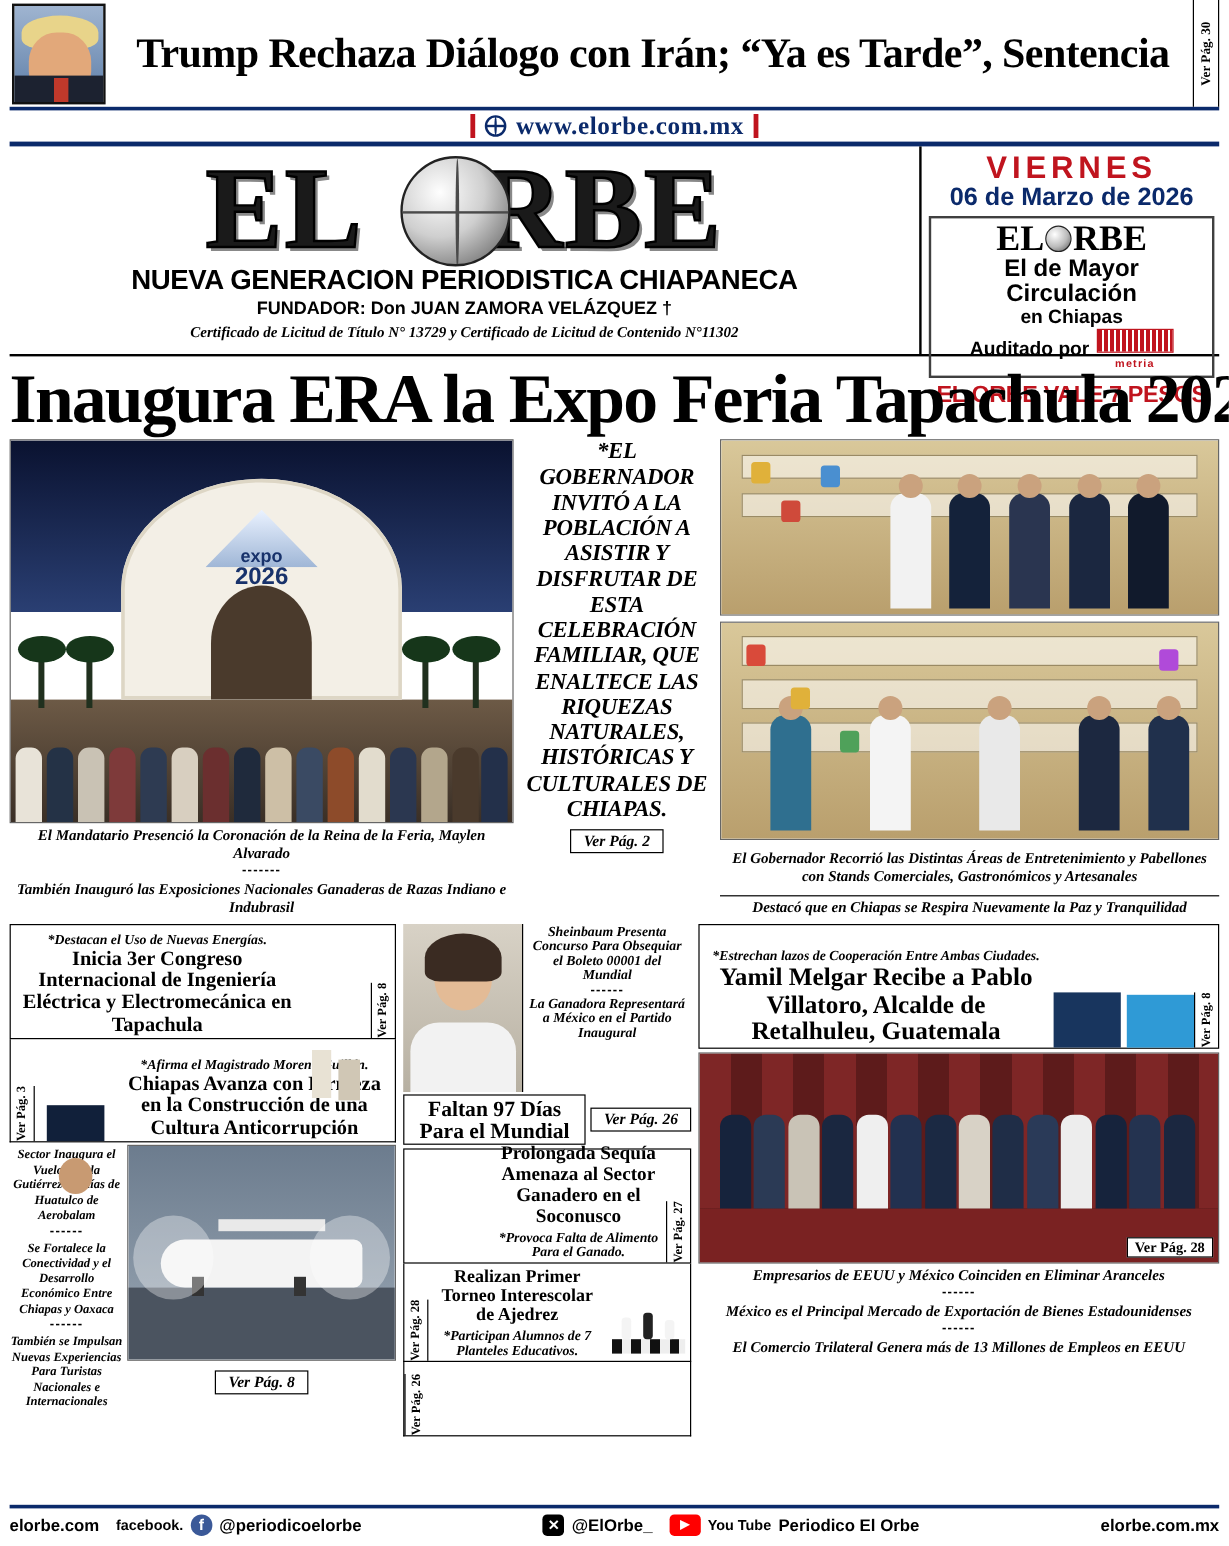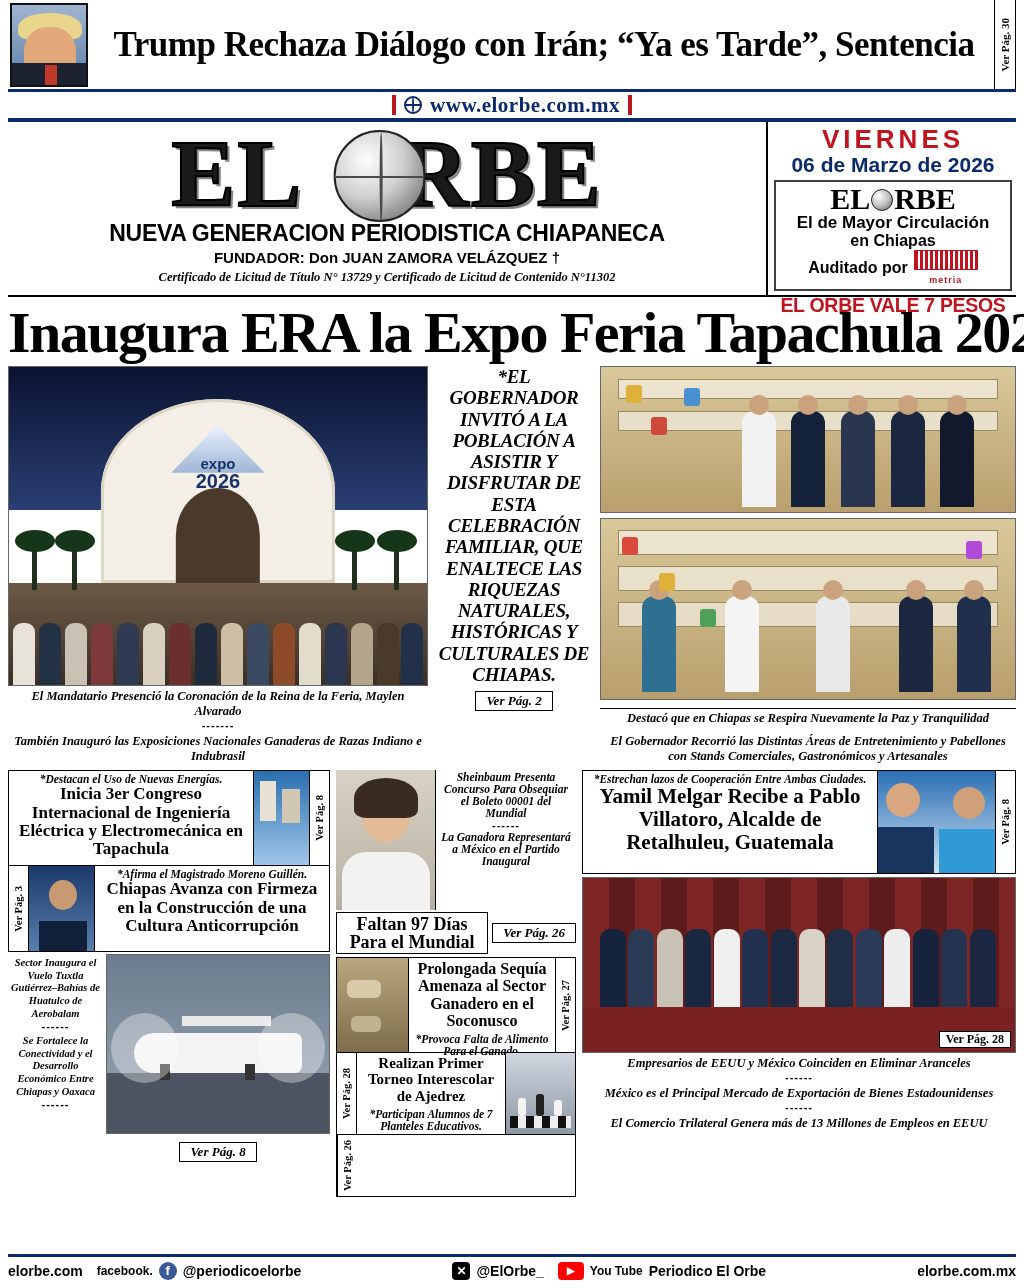--- a/index.html
+++ b/index.html
@@ -75,21 +75,21 @@
   .mh-right { width:250px; border-left:2px solid #000; padding:2px 4px 0 6px; }
   .mh-day { text-align:center; font-family:"Liberation Sans", sans-serif; font-weight:bold; color:#c0141e; font-size:26px; letter-spacing:4px; }
   .mh-date { text-align:center; font-weight:bold; color:#0b2a6b; font-size:21px; margin-top:-2px; }
   .mh-box { border:2px solid #404040; margin-top:3px; padding:2px 4px 3px; text-align:center; }
   .mh-box-logo { font-family:"Liberation Serif", serif; font-weight:bold; font-size:30px; line-height:1; }
   .mh-box-logo .g {
     display:inline-block; width:22px; height:22px; border-radius:50%;
     background:radial-gradient(circle at 35% 32%, #fff 0%, #bbb 55%, #555 100%);
     border:1px solid #222; vertical-align:-2px; margin:0 1px;
   }
-  .mh-box-l1 { font-weight:bold; font-size:17px; line-height:1.05; }
+  .mh-box-l1 { font-weight:bold; font-size:20px; line-height:1.05; }
   .mh-box-l2 { display:flex; align-items:center; justify-content:center; gap:6px; font-weight:bold; font-size:16px; }
   .metria {
     display:inline-block; text-align:center; line-height:1;
   }
   .metria .bars {
     display:block; width:64px; height:20px;
     background:repeating-linear-gradient(90deg,#c0141e 0 3px,#fff 3px 5px);
     border:1px solid #c0141e;
   }
   .metria .mname { font-size:9px; letter-spacing:1px; color:#c0141e; font-weight:bold; }
@@ -151,21 +151,21 @@
   .hall .curtain { position:absolute; left:0; top:0; bottom:26%; right:0; background:repeating-linear-gradient(90deg,#7e2626 0 26px,#5d1b1b 26px 52px); }
   .hall .row { position:absolute; left:3%; right:3%; bottom:26%; height:40%; }
   .hall .row i { position:absolute; bottom:0; width:26px; height:78px; border-radius:10px 10px 0 0; }
 
   
   .lower { display:flex; gap:6px; margin-top:6px; }
   .col-a { width:322px; }
   .col-b { width:240px; }
   .col-c { flex:1; }
 
-  .box { border:1px solid #000; }
+  .box { border:1px solid #000;align-items:flex-end; }
   .kicker { font-family:"Liberation Serif", serif; font-style:italic; font-weight:bold; font-size:11.5px; text-align:center; }
   .subhead { font-family:"Liberation Serif", serif; font-weight:bold; text-align:center; line-height:1.08; }
 
   .sidebar-pg {
     width:20px; border-left:1px solid #000; display:flex; align-items:center; justify-content:center;
     font-size:10.5px; font-weight:bold; font-family:"Liberation Serif", serif;
   }
   .sidebar-pg span { writing-mode:vertical-rl; transform:rotate(180deg); white-space:nowrap; }
   .sidebar-pg.left { border-left:none; border-right:1px solid #000; }
 
@@ -318,22 +318,22 @@
           <div class="walk head" style="left:30%;background:#f4f4f4"></div>
           <div class="walk head" style="left:52%;background:#e9e9e9"></div>
           <div class="walk head" style="left:72%;background:#1c2840"></div>
           <div class="walk head" style="left:86%;background:#20304c"></div>
           <div class="stand-c" style="left:5%;top:10%;background:#d94a3a"></div>
           <div class="stand-c" style="left:14%;top:30%;background:#e0b13a"></div>
           <div class="stand-c" style="left:24%;top:50%;background:#4fa15a"></div>
           <div class="stand-c" style="right:8%;top:12%;background:#b04ad9"></div>
         </div>
       </div>
+      <div class="cap">El Gobernador Recorrió las Distintas Áreas de Entretenimiento y Pabellones con Stands Comerciales, Gastronómicos y Artesanales</div>
       <div class="cap" style="border-top:1px solid #000;padding-top:2px">Destacó que en Chiapas se Respira Nuevamente la Paz y Tranquilidad</div>
-      <div class="cap">El Gobernador Recorrió las Distintas Áreas de Entretenimiento y Pabellones con Stands Comerciales, Gastronómicos y Artesanales</div>
     </div>
   </div>
 
   <div class="lower">
 
     <div class="col-a">
       <div class="flexrow box" style="height:96px">
         <div style="flex:1;padding:2px 4px">
           <div class="kicker">*Destacan el Uso de Nuevas Energías.</div>
           <div class="subhead" style="font-size:17px">Inicia 3er Congreso Internacional de Ingeniería Eléctrica y Electromecánica en Tapachula</div>
@@ -360,20 +360,21 @@
           <div class="subhead" style="font-size:17px">Chiapas Avanza con Firmeza en la Construcción de una Cultura Anticorrupción</div>
         </div>
       </div>
 
       <div class="flexrow" style="margin-top:2px">
         <div style="width:98px;padding-right:3px">
           <div class="cap tiny">Sector Inaugura el Vuelo Tuxtla Gutiérrez–Bahías de Huatulco de Aerobalam</div>
           <div class="dash">------</div>
           <div class="cap tiny">Se Fortalece la Conectividad y el Desarrollo Económico Entre Chiapas y Oaxaca</div>
           <div class="dash">------</div>
+          <div class="cap tiny">También se Impulsan Nuevas Experiencias Para Turistas Nacionales e Internacionales</div>
         </div>
         <div style="flex:1">
           <div class="ph" style="height:180px">
             <div style="position:absolute;inset:0;background:linear-gradient(#6c7c8e,#9aa7b4)"></div>
             <div style="position:absolute;left:0;right:0;bottom:0;height:34%;background:#4b5460"></div>
             <div style="position:absolute;left:12%;bottom:34%;width:76%;height:40px;background:#f3f3f3;border-radius:28px 10px 10px 28px"></div>
             <div style="position:absolute;left:34%;bottom:60%;width:40%;height:10px;background:#e9e9e9"></div>
             <div style="position:absolute;left:24%;bottom:30%;width:10px;height:16px;background:#333"></div>
             <div style="position:absolute;left:62%;bottom:30%;width:10px;height:16px;background:#333"></div>
             <div style="position:absolute;left:2%;bottom:28%;width:30%;height:70px;background:rgba(255,255,255,.35);border-radius:50%"></div>

